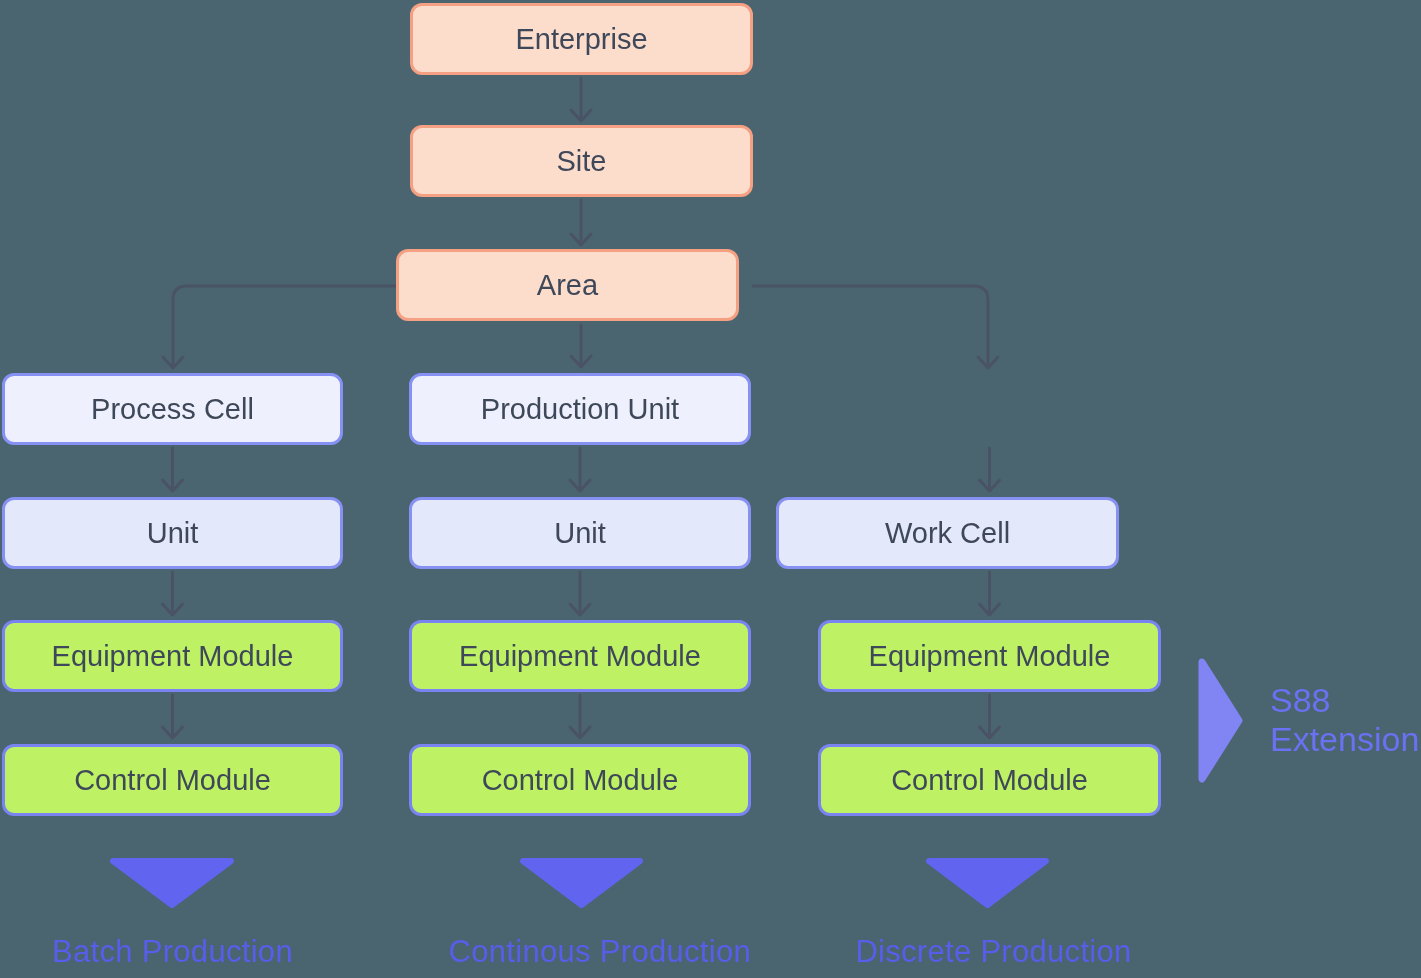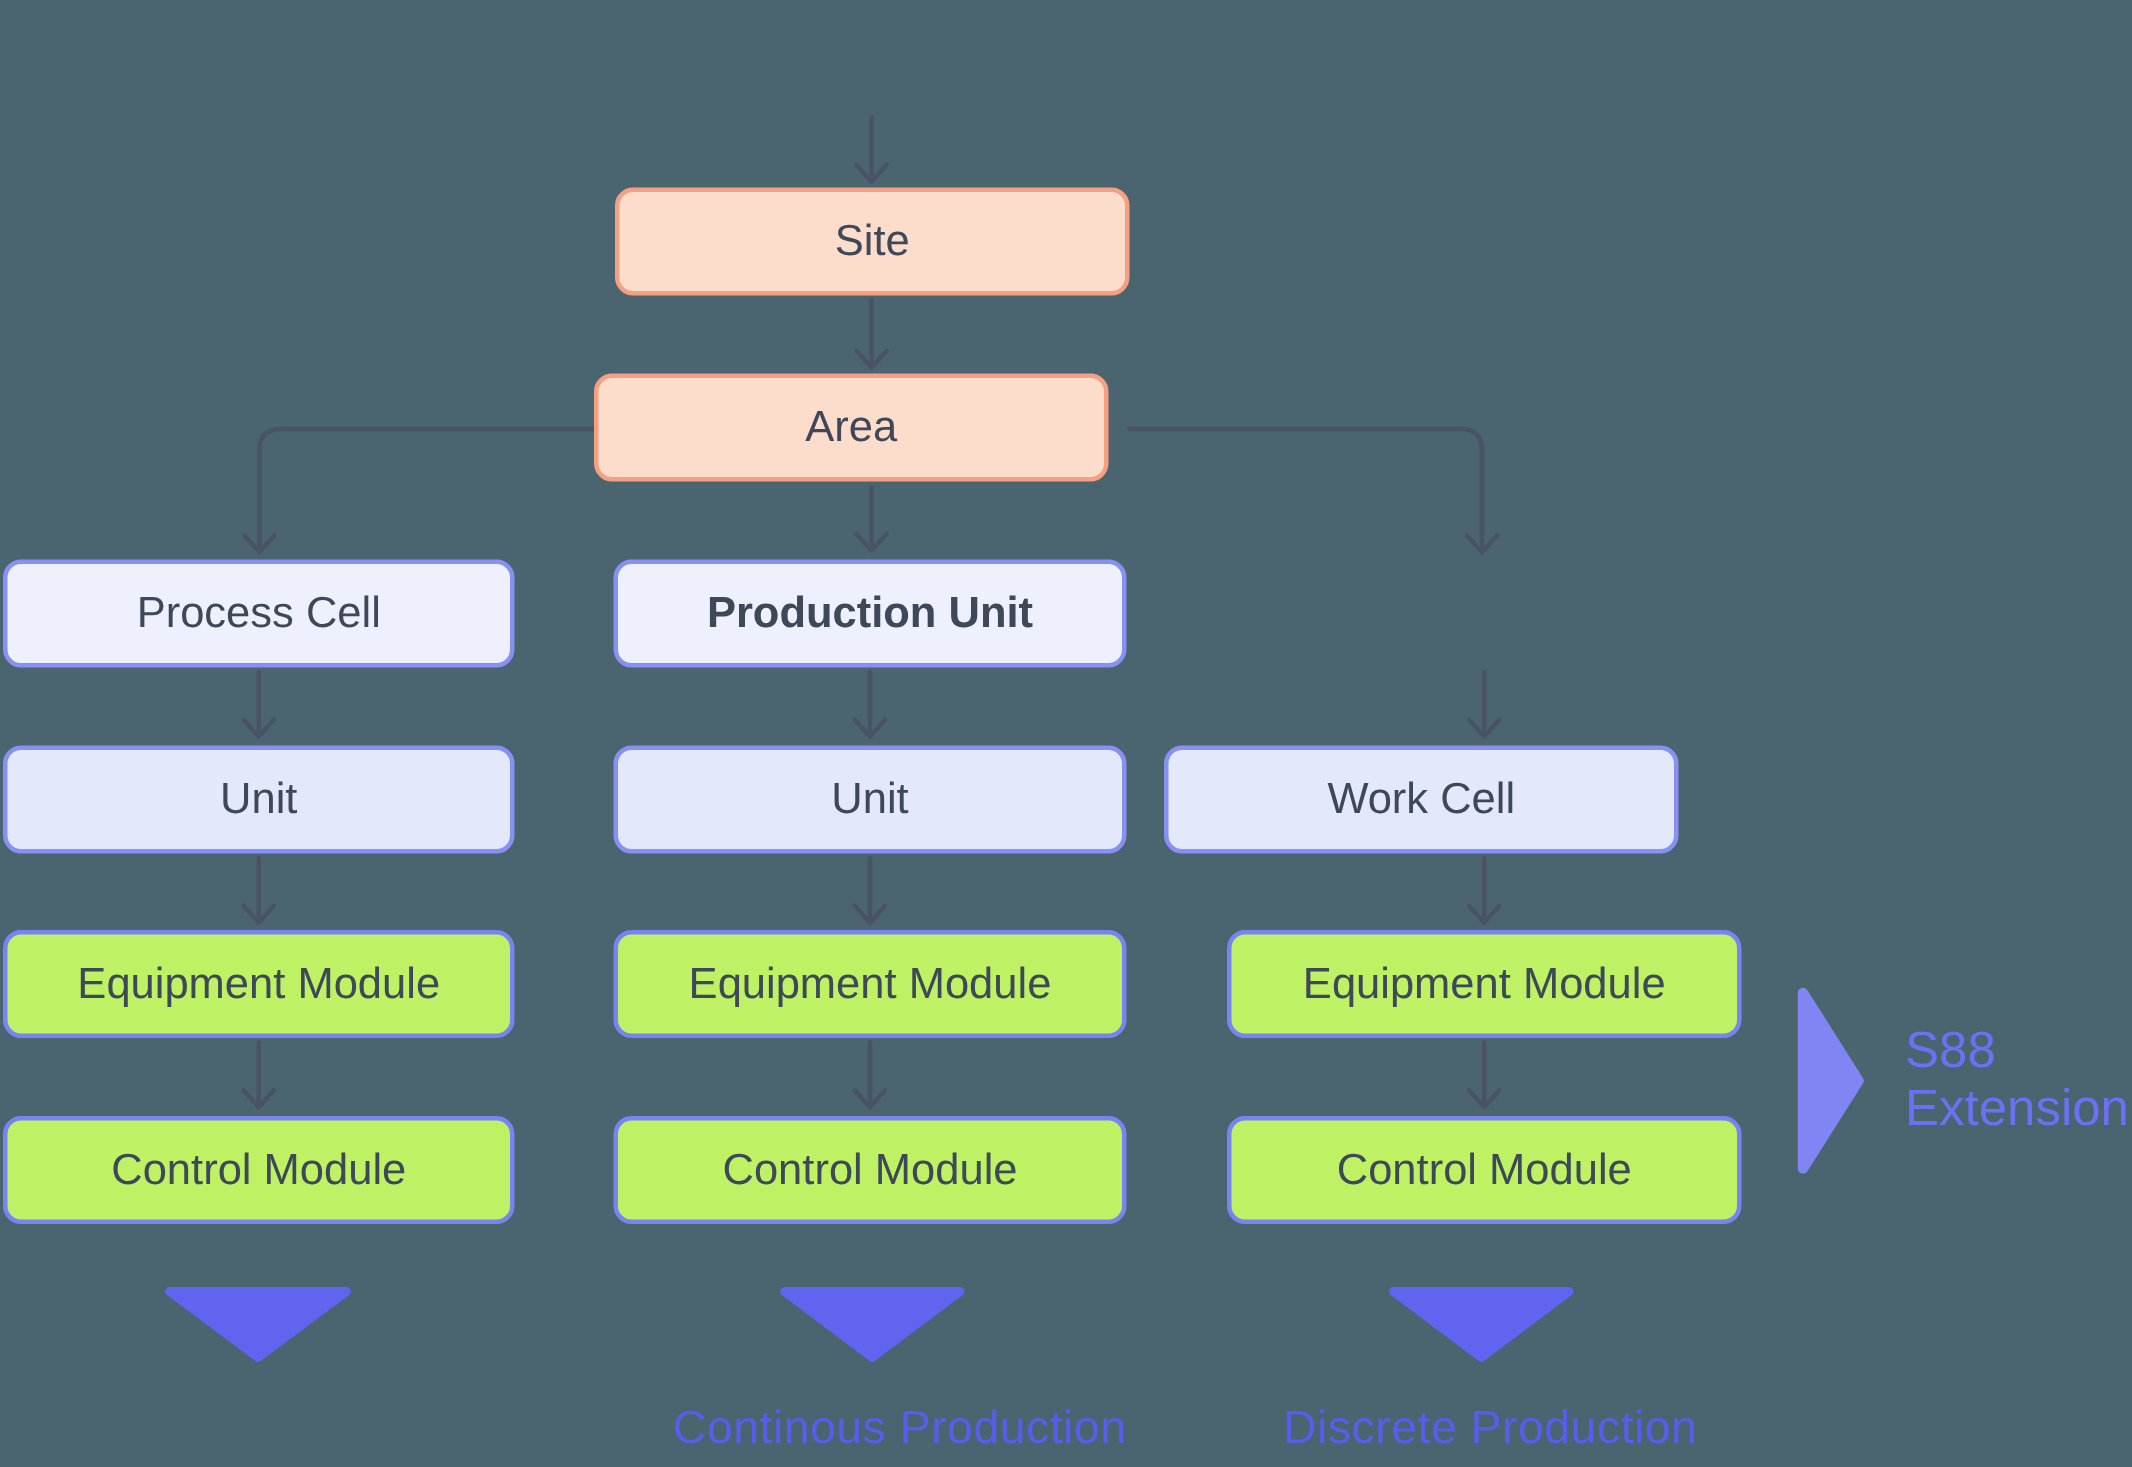--- a/index.html
+++ b/index.html
@@ -144,37 +144,39 @@
       </g>
     </g>
 
     <path d="M113 861 L231 861 L172 905 Z" fill="#6064ef" stroke="#6064ef" stroke-width="6" stroke-linejoin="round"></path>
     <path d="M523 861 L640 861 L581.5 905 Z" fill="#6064ef" stroke="#6064ef" stroke-width="6" stroke-linejoin="round"></path>
     <path d="M929 861 L1046 861 L987.5 905 Z" fill="#6064ef" stroke="#6064ef" stroke-width="6" stroke-linejoin="round"></path>
 
     <path d="M1202 662 L1239 720.5 L1202 779 Z" fill="#8185f4" stroke="#8185f4" stroke-width="7" stroke-linejoin="round"></path>
   </svg>
 
+  <div class="node peach" style="left:410px; top:3px; width:337px;">Enterprise</div>
   <div class="node peach" style="left:410px; top:125px; width:337px;">Site</div>
   <div class="node peach" style="left:396px; top:249px; width:337px;">Area</div>
 
   <div class="node lv1" style="left:2px; top:373px; width:335px;">Process Cell</div>
   <div class="node lv2" style="left:2px; top:497px; width:335px;">Unit</div>
   <div class="node lv3" style="left:2px; top:620px; width:335px;">Equipment Module</div>
   <div class="node lv3" style="left:2px; top:744px; width:335px;">Control Module</div>
 
-  <div class="node lv1" style="left:409px; top:373px; width:336px;font-weight:bold;">Production Unit</div>
+  <div class="node lv1" style="left:409px; top:373px; width:336px;">Production Unit</div>
   <div class="node lv2" style="left:409px; top:497px; width:336px;">Unit</div>
   <div class="node lv3" style="left:409px; top:620px; width:336px;">Equipment Module</div>
   <div class="node lv3" style="left:409px; top:744px; width:336px;">Control Module</div>
 
   <div class="node lv2" style="left:776px; top:497px; width:337px;">Work Cell</div>
   <div class="node lv3" style="left:818px; top:620px; width:337px;">Equipment Module</div>
   <div class="node lv3" style="left:818px; top:744px; width:337px;">Control Module</div>
 
+  <div class="footer-label" style="left:2px; width:341px;">Batch Production</div>
   <div class="footer-label" style="left:409px; width:342px;text-align:right;">Continous Production</div>
   <div class="footer-label" style="left:822px; width:343px;">Discrete Production</div>
 
   <div class="s88-label">
     <div>S88</div>
     <div>Extension</div>
   </div>
 
 </div>
 

